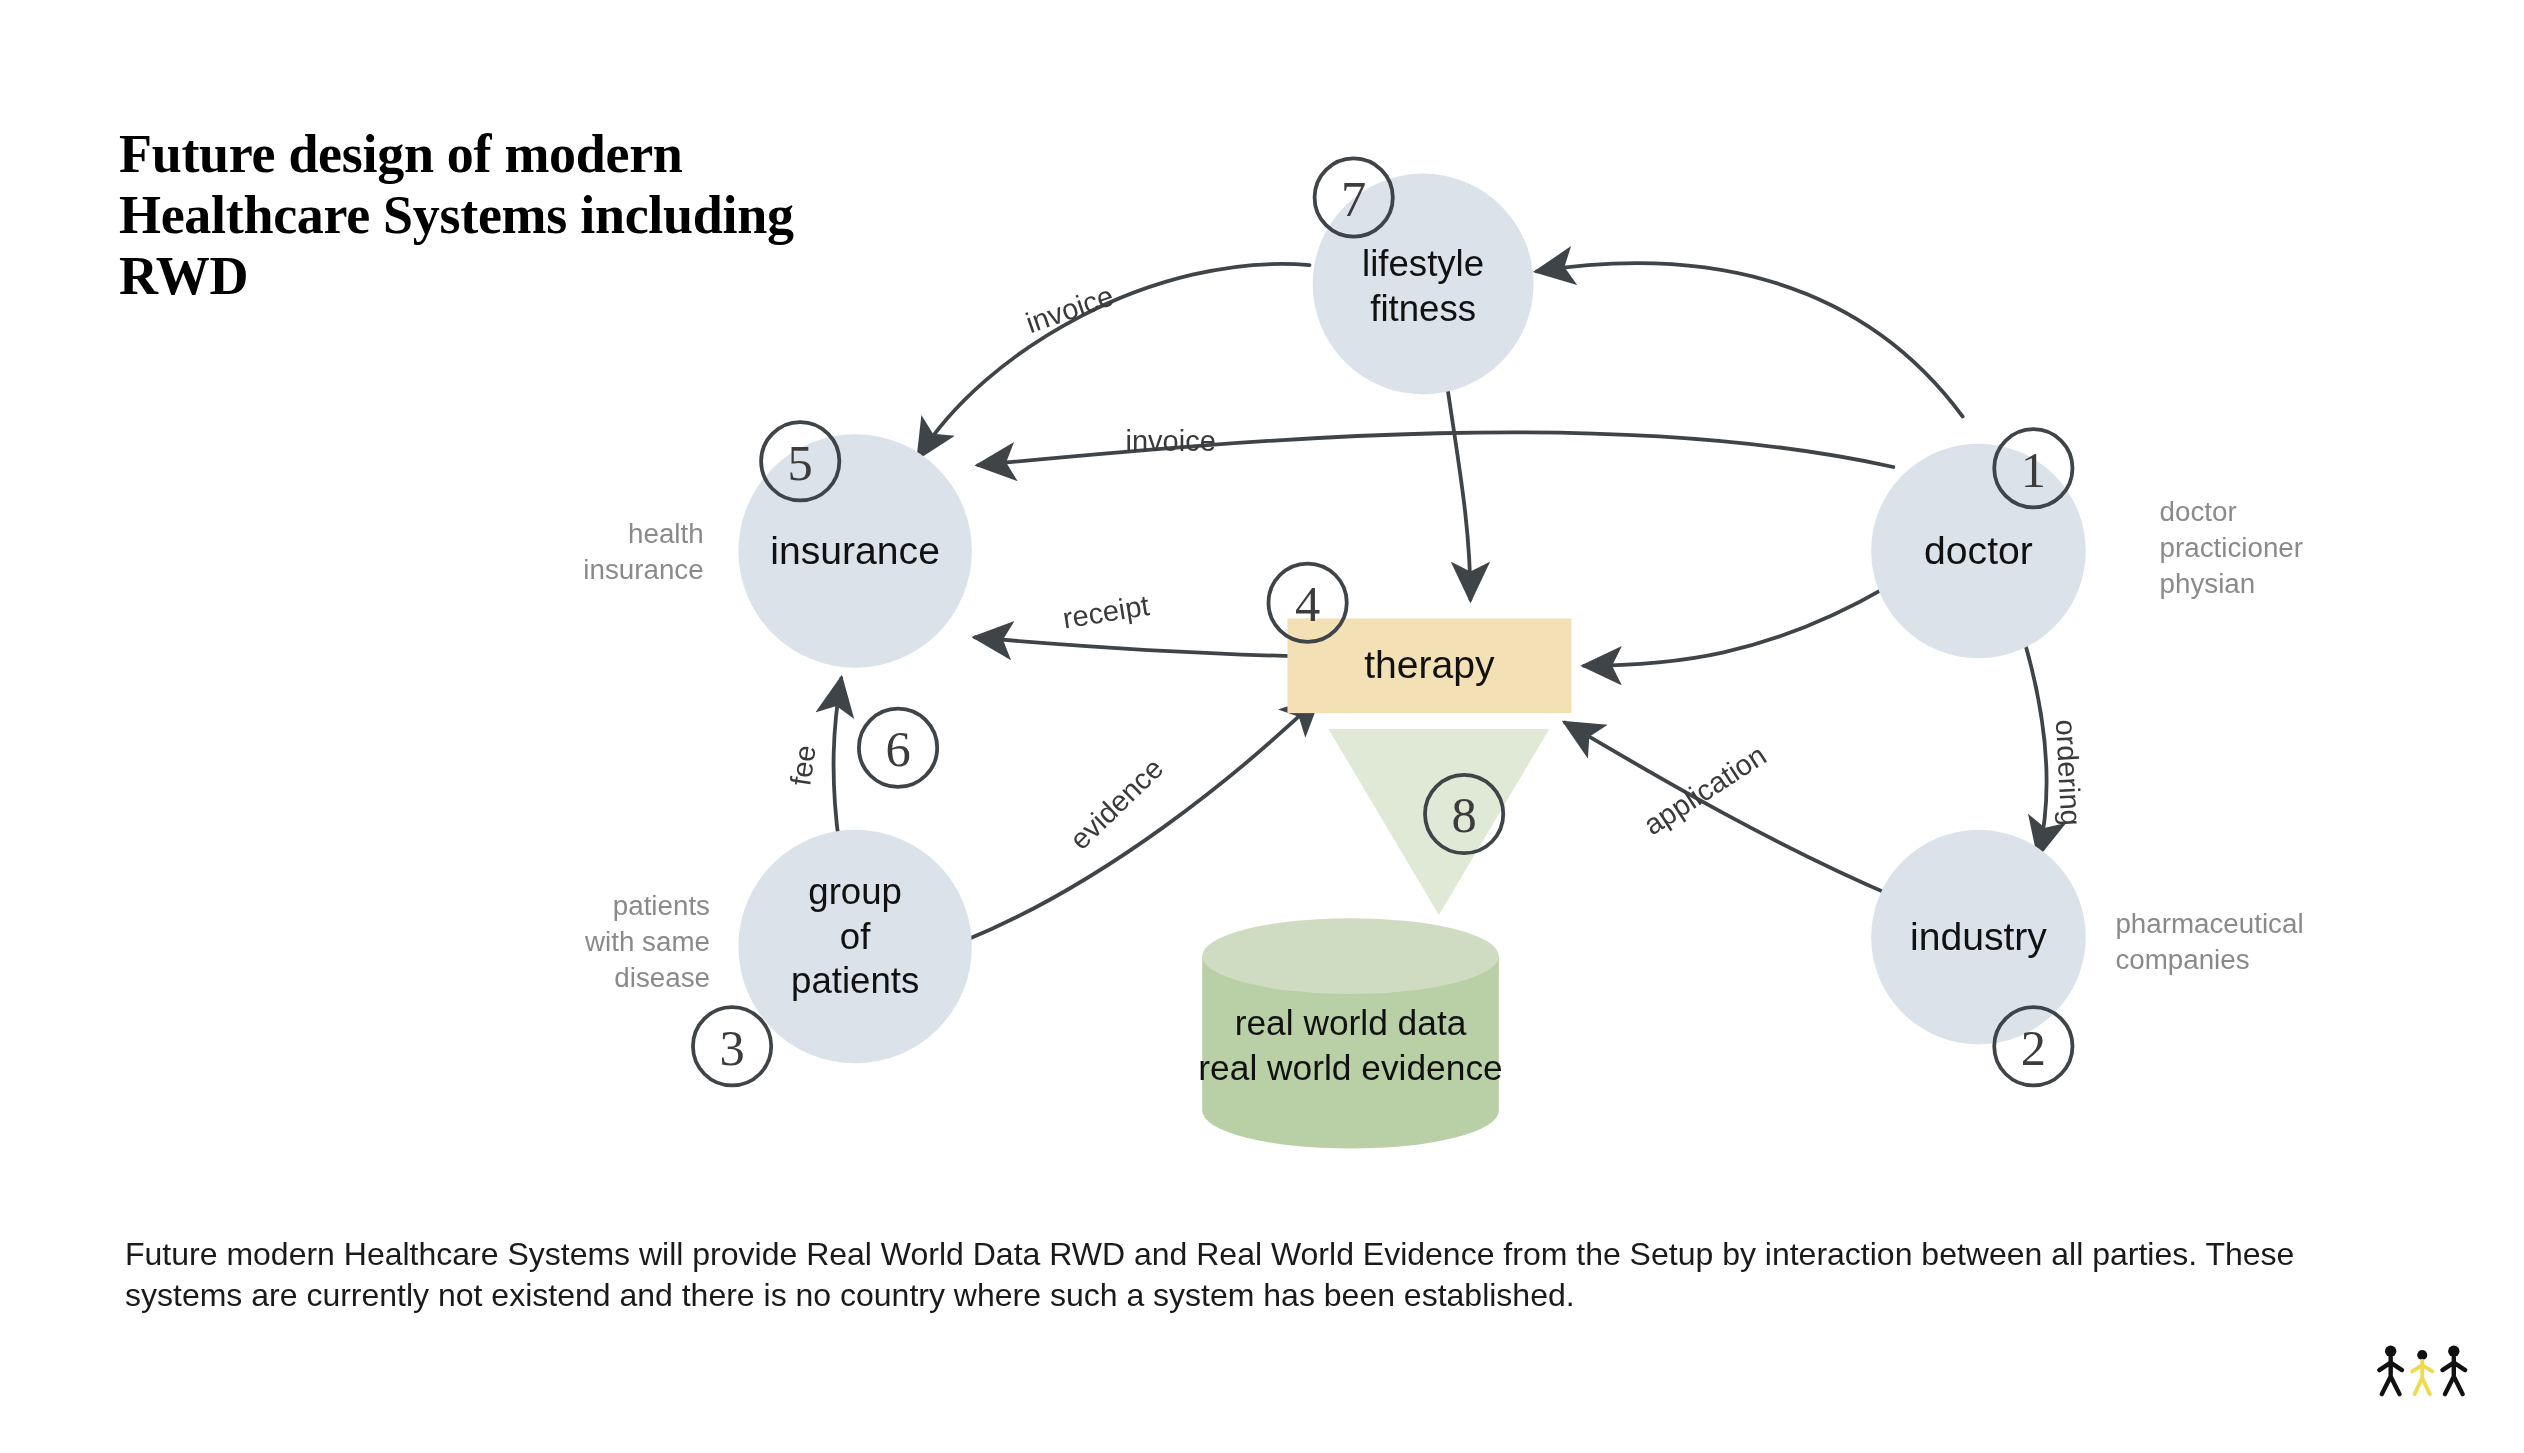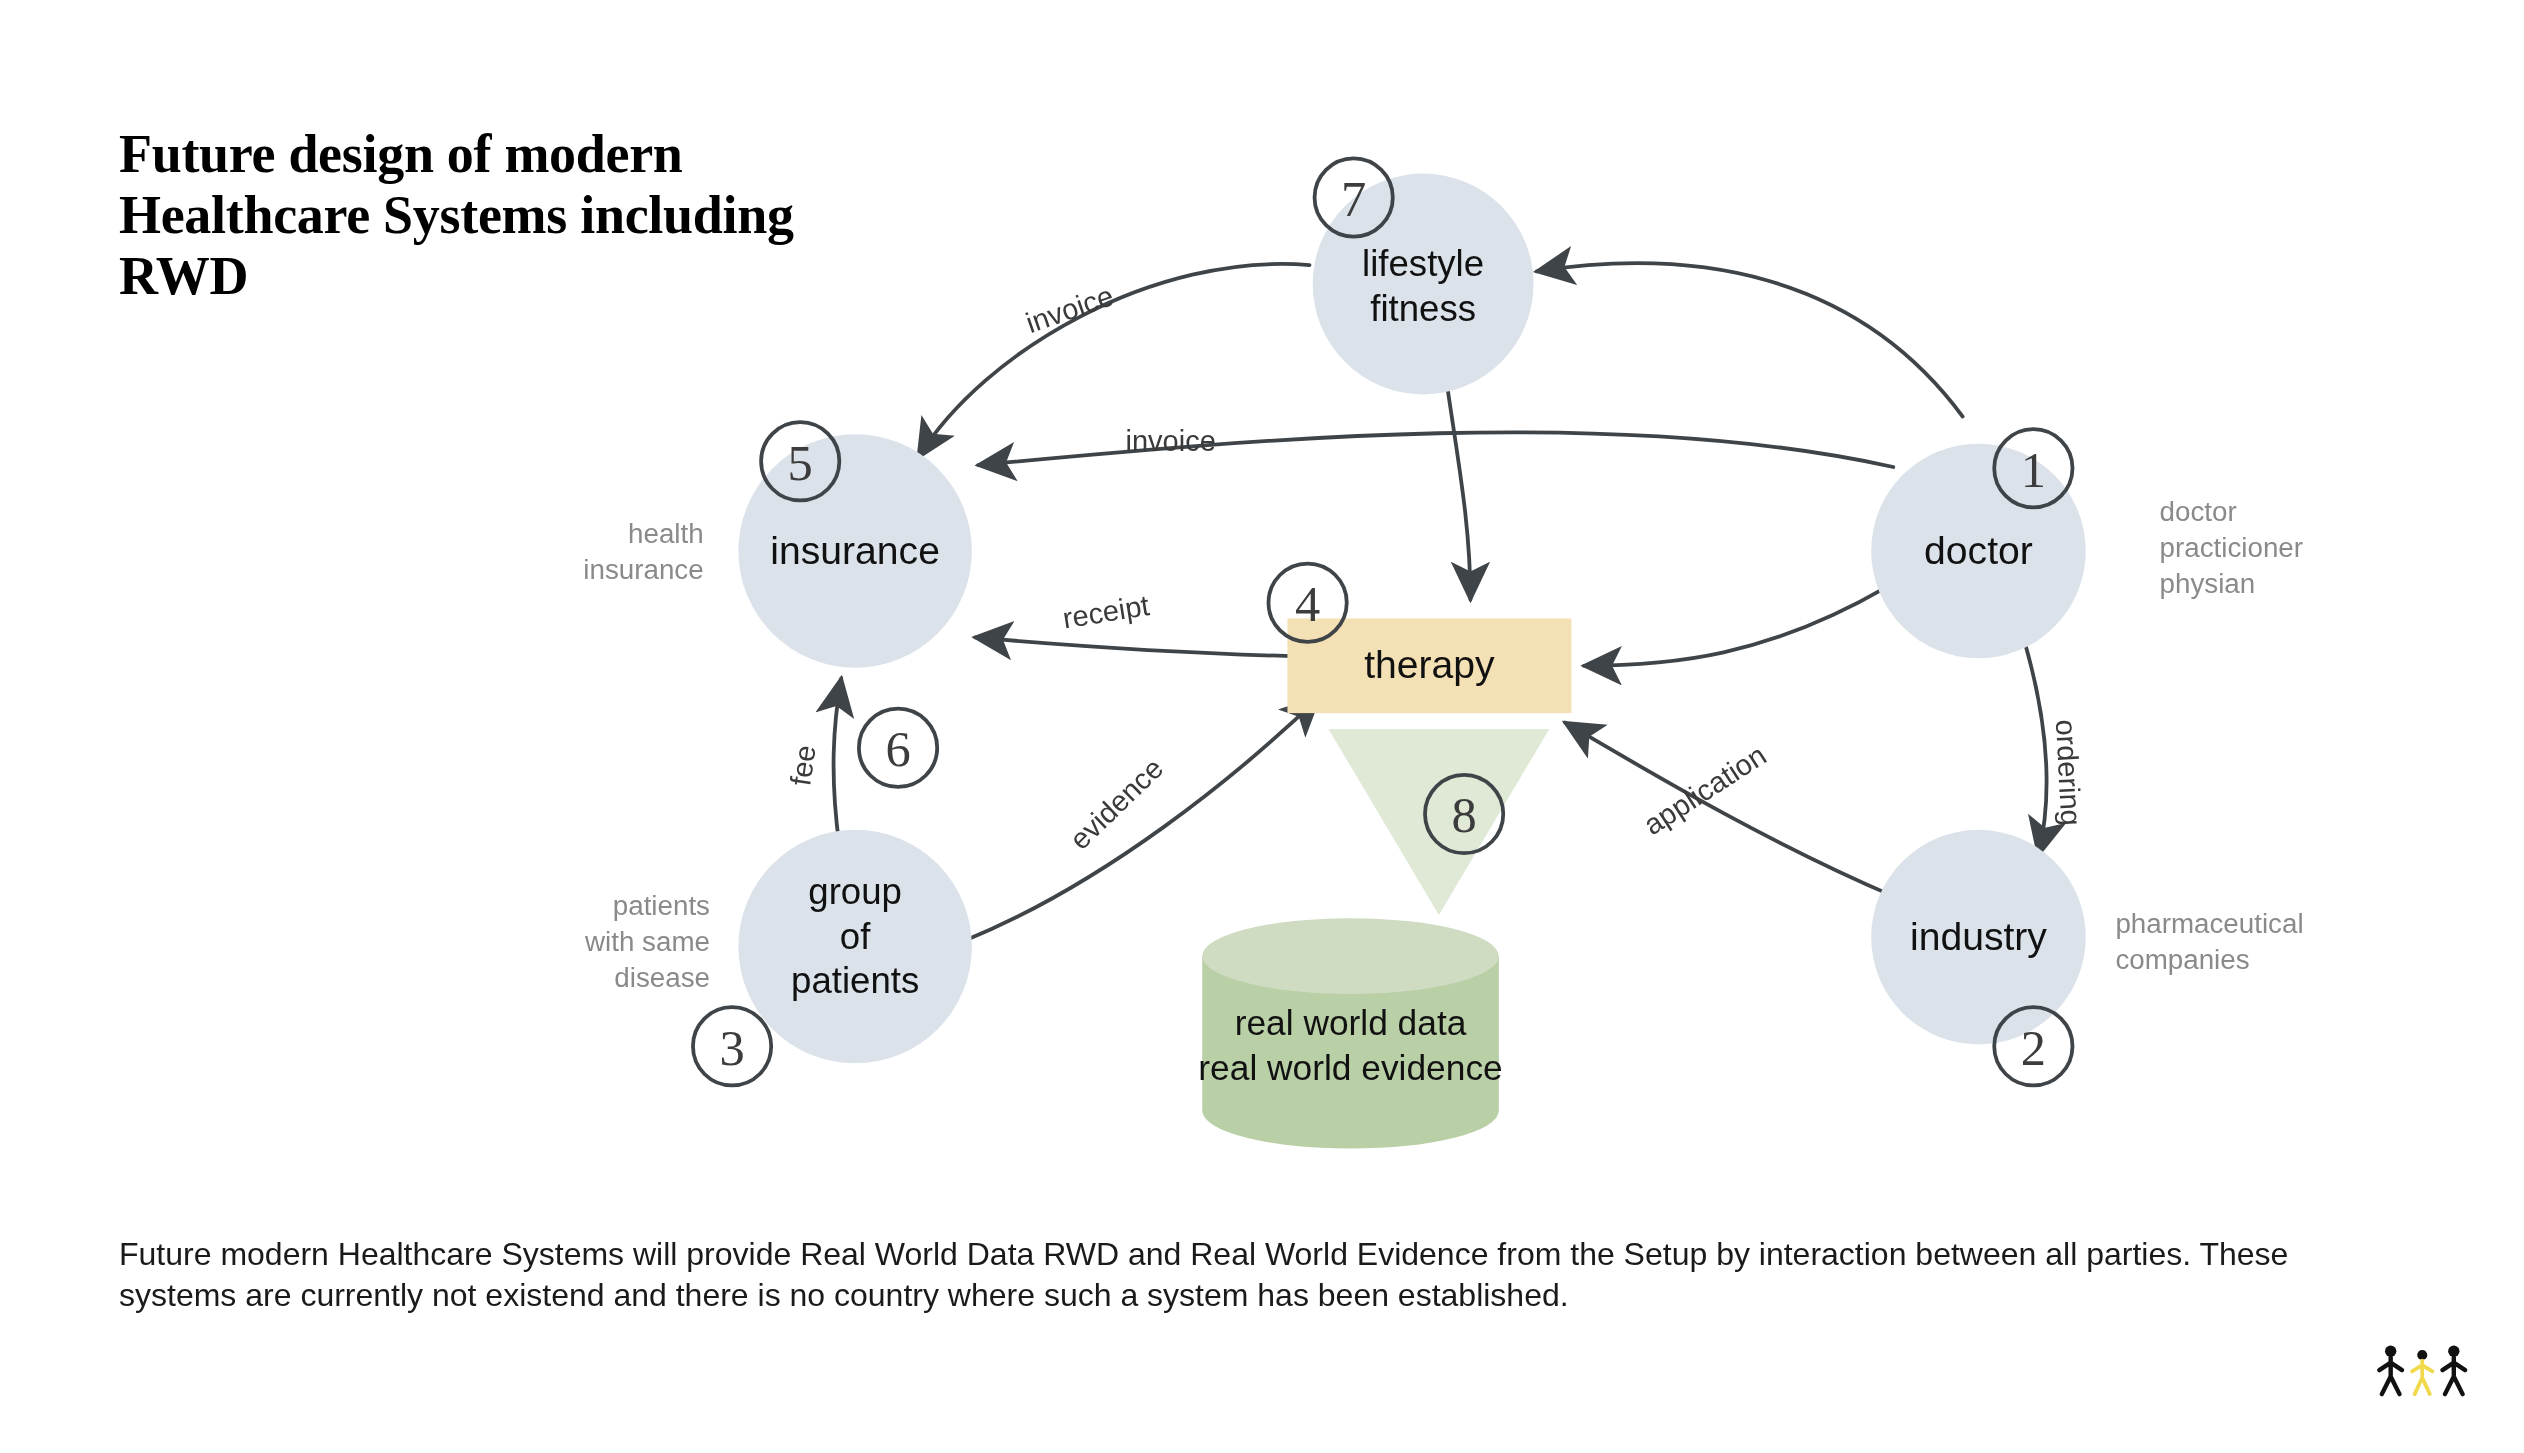--- a/index.html
+++ b/index.html
@@ -38,21 +38,21 @@
   #diagram {
     position: absolute;
     left: 0;
     top: 0;
     width: 2525px;
     height: 1454px;
   }
   
   #caption {
     position: absolute;
-    left: 119px;
+    left: 125px;
     top: 1234px;
     width: 2247px;
     font-size: 32px;
     line-height: 1.27;
     color: #1a1a1a;
   }
   
   #people-mark {
     position: absolute;
     left: 2373px;

